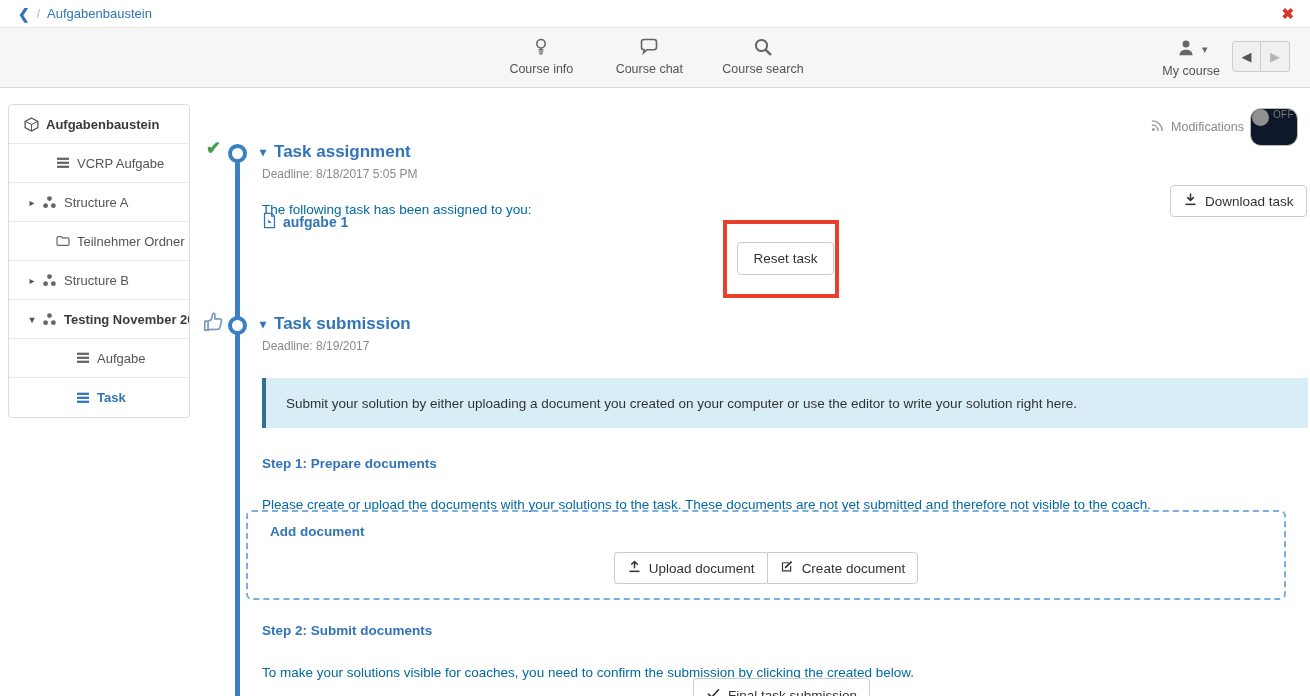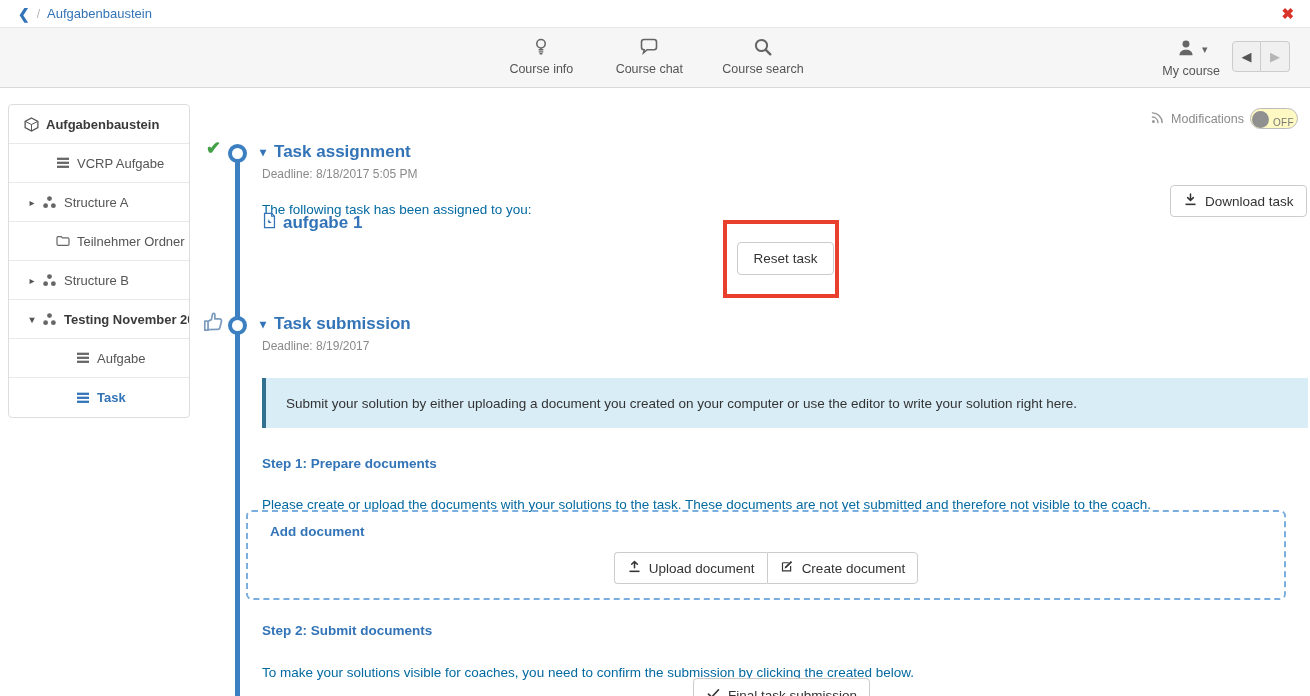--- a/index.html
+++ b/index.html
@@ -42,40 +42,40 @@
   .nav-item .tog { width:14px; color:#555; font-size:10px; flex:none; text-align:center; margin-right:2px; }
   .lvl0 { padding-left:14px; font-weight:bold; color:#3a3a3a; }
   .lvl1 { padding-left:46px; }
   .lvl1.haschild { padding-left:16px; }
   .lvl2 { padding-left:66px; }
   .nav-item.bold { font-weight:bold; color:#3a3a3a; }
   .nav-item.active { color:#3274b7; font-weight:bold; }
 
   
   .mods { position:absolute; right:12px; top:108px; display:flex; align-items:center; gap:6px; color:#8a8a8a; font-size:12.5px; }
-  .switch { width:48px; height:21px; border:1px solid #bbb; border-radius:11px; background:#fef9c3;
-    display:flex; align-items:flex-end; cursor:pointer; position:relative; }
+  .switch { width:48px; height:38px; border:1px solid #bbb; border-radius:11px; background:#0f172a;
+    display:flex; align-items:flex-start; cursor:pointer; position:relative; }
   .knob { width:17px; height:17px; border-radius:50%; background:#909090; margin-left:1px; }
   .switch-label { font-size:10px; color:#777; margin-left:4px; letter-spacing:.3px; }
 
   
   .tl-line { position:absolute; left:235px; top:153px; bottom:0; width:5px; background:#3c80c2; }
   .tl-circle { position:absolute; left:228px; width:19px; height:19px; border:4.5px solid #3c80c2;
     background:#fff; border-radius:50%; }
   .tl-c1 { top:144px; } .tl-c2 { top:316px; }
   .status-check { position:absolute; left:206px; top:137px; color:#43a047; font-size:18px; font-weight:bold; }
   .status-thumb { position:absolute; left:201px; top:309px; }
 
   
   .sec-title { position:absolute; left:260px; color:#3274b7; font-size:17px; font-weight:bold;
     display:flex; align-items:center; gap:8px; cursor:pointer; }
   .sec-title .sec-caret { font-size:12px; }
   .deadline { position:absolute; left:262px; color:#8a8a8a; font-size:12px; }
   .para { position:absolute; left:262px; color:#0369a1;margin-top:16px; }
-  .filelink { position:absolute; left:262px; color:#3274b7; font-weight:bold; font-size:17px;
+  .filelink { position:absolute; left:262px; color:#3274b7; font-weight:bold; font-size:14px;
     display:flex; align-items:center; gap:6px; cursor:pointer; }
 
   .btn { background:#fff; border:1px solid #ccc; border-radius:4px; color:#333;
     font-size:13.5px; font-family:inherit; padding:6px 12px; cursor:pointer;
     display:inline-flex; align-items:center; gap:7px; }
   .download-btn { position:absolute; left:1170px; top:185px; height:32px; }
   .reset-btn { position:absolute; left:737px; top:242px; width:97px; height:33px; justify-content:center; }
   .annot-box { position:absolute; left:723px; top:220px; width:116px; height:78px;
     border:4px solid #e8402c; }
 

